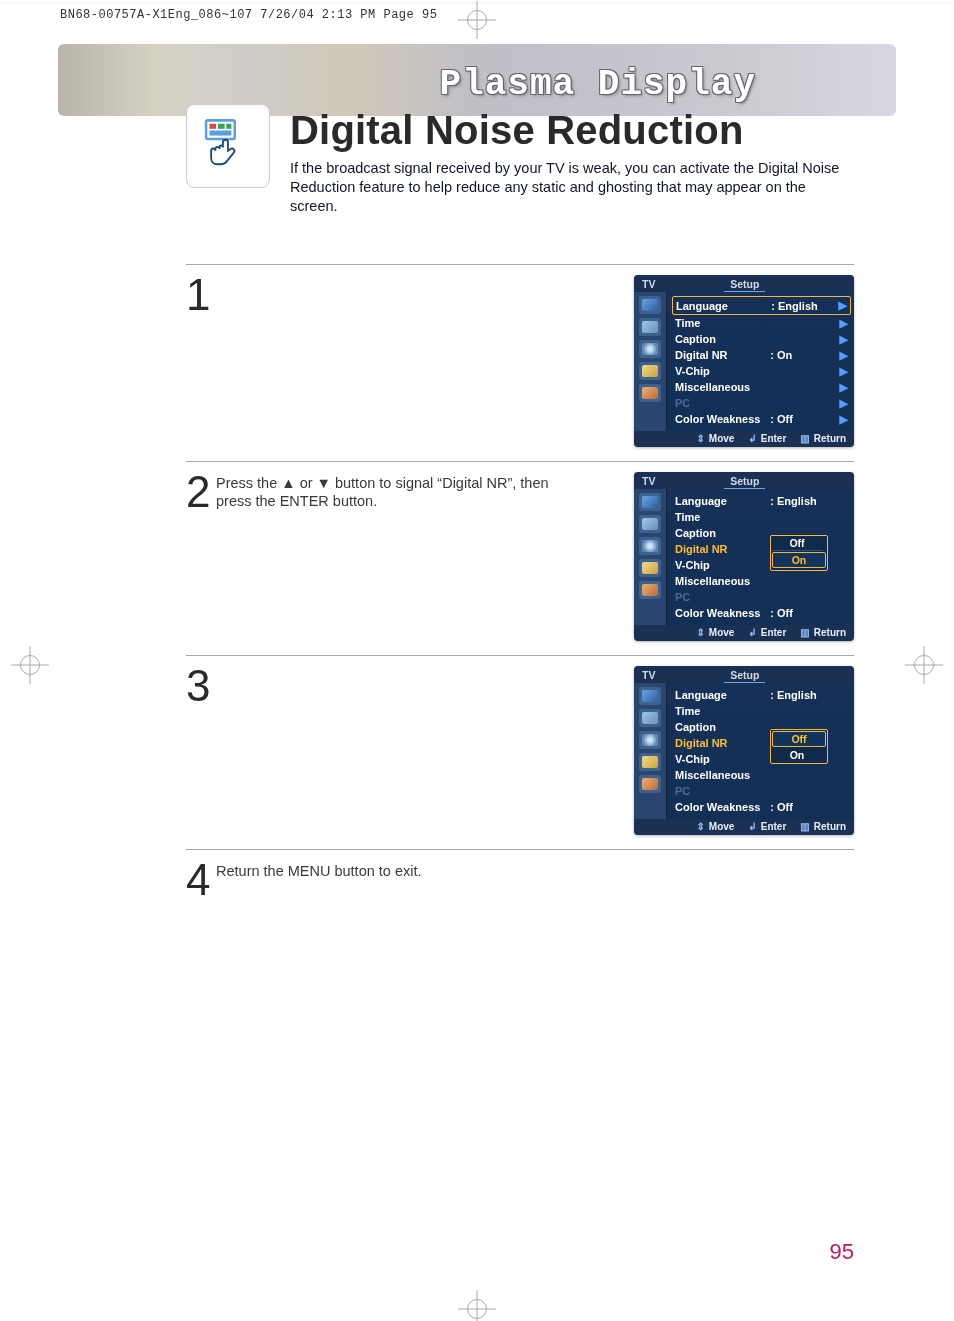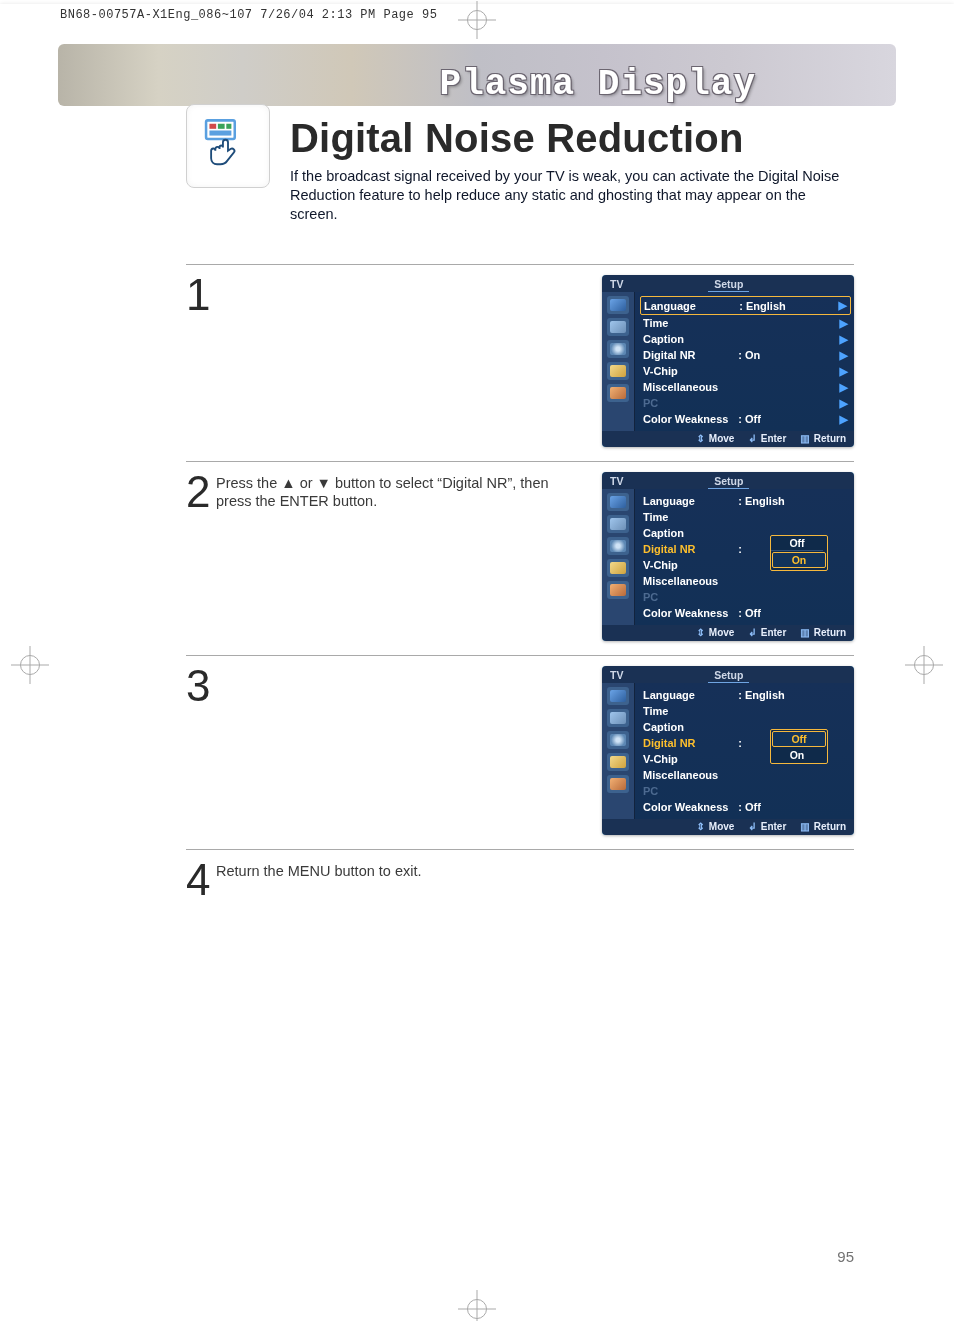--- a/index.html
+++ b/index.html
@@ -10,39 +10,39 @@
   .trim-top:before{left:50%;top:-10px;width:1px;height:38px;transform:translateX(-50%)}
   .trim-top:after{top:50%;left:-10px;height:1px;width:38px;transform:translateY(-50%)}
   .trim-bottom{position:absolute;bottom:6px;left:50%;transform:translateX(-50%);width:18px;height:18px;border:1px solid #aaa;border-radius:50%}
   .trim-bottom:before,.trim-bottom:after{content:"";position:absolute;background:#aaa}
   .trim-bottom:before{left:50%;top:-10px;width:1px;height:38px;transform:translateX(-50%)}
   .trim-bottom:after{top:50%;left:-10px;height:1px;width:38px;transform:translateY(-50%)}
   .trim-left,.trim-right{position:absolute;top:50%;transform:translateY(-50%);width:18px;height:18px;border:1px solid #aaa;border-radius:50%}
   .trim-left{left:20px}.trim-right{right:20px}
   .trim-left:before,.trim-right:before{content:"";position:absolute;background:#aaa;left:50%;top:-10px;width:1px;height:38px;transform:translateX(-50%)}
   .trim-left:after,.trim-right:after{content:"";position:absolute;background:#aaa;top:50%;left:-10px;height:1px;width:38px;transform:translateY(-50%)}
-  .banner{position:absolute;top:40px;left:58px;right:58px;height:62px;
+  .banner{position:absolute;top:40px;left:58px;right:58px;height:72px;
     background:linear-gradient(to right,#b8b4a8 0%,#d6d2c4 12%,#cfcdc8 22%,#d0c8b8 35%,#bfbfc6 50%,#c5c2cc 65%,#ccc9d1 80%,#d8d6de 100%);
     border-radius:6px}
   .banner-title{position:absolute;right:140px;top:20px;font-family:"Courier New",monospace;font-size:36px;font-weight:bold;
     color:#fff;text-shadow:1px 1px 0 #6b6570,-1px -1px 0 #6b6570,1px -1px 0 #6b6570,-1px 1px 0 #6b6570,2px 2px 3px rgba(0,0,0,.3);letter-spacing:1px}
   .icon-box{position:absolute;top:100px;left:186px;width:82px;height:82px;background:#fff;border:1px solid #d0d0d0;border-radius:8px;
     display:flex;align-items:center;justify-content:center;box-shadow:inset 0 0 6px rgba(0,0,0,.05)}
   .hand-icon svg{width:54px;height:54px}
-  .title-block{position:absolute;top:112px;left:290px;right:100px}
+  .title-block{position:absolute;top:104px;left:290px;right:100px}
   .title-block h1{margin:0 0 6px;font-size:40px;font-weight:700;font-family:"Arial Narrow",Arial,sans-serif;color:#2a2a2a;letter-spacing:.2px}
   .intro{font-size:14.5px;line-height:1.3;color:#0f172a;max-width:570px}
   .steps{position:absolute;top:260px;left:186px;right:100px}
   .step{position:relative;border-top:1px solid #a9a9a9;padding:10px 0 14px;min-height:150px;display:flex}
   .step.short{min-height:40px}
   .step-num{width:30px;font-family:"Arial Narrow",Arial,sans-serif;font-size:44px;color:#2a2a2a;line-height:.9;font-weight:400;flex:0 0 30px}
   .step-text{flex:0 0 340px;font-size:14.5px;color:#3a3a3a;line-height:1.25;padding-top:2px}
   .tv-slot{flex:1;display:flex;justify-content:flex-end;align-items:flex-start}
   
-  .tv{width:252px;background:#7dd3fc;border-radius:4px;font-size:11px;color:#fff;position:relative;box-shadow:0 1px 3px rgba(0,0,0,.3)}
+  .tv{width:220px;background:#7dd3fc;border-radius:4px;font-size:11px;color:#fff;position:relative;box-shadow:0 1px 3px rgba(0,0,0,.3)}
   .tv-header{display:flex;justify-content:space-between;background:#1a3154;color:#cfd8e8;font-size:10.5px;font-weight:bold;padding:3px 8px 2px;border-radius:4px 4px 0 0}
   .tv-title{position:relative}
   .tv-title:after{content:"";position:absolute;left:-6px;right:-6px;bottom:-2px;height:1px;background:#6fa4e2}
   .tv-body{display:flex}
   .tv-tabs{width:32px;background:#2a4670;display:flex;flex-direction:column;align-items:center;padding:4px 0;gap:4px;border-right:1px solid #12233d}
   .tab-dot{width:22px;height:18px;background:#3d628e;border-radius:3px;position:relative}
   .tab-dot span{position:absolute;inset:3px;border-radius:2px}
   .tab-dot.t1 span{background:linear-gradient(135deg,#6aa3e6,#2e5f9e)}
   .tab-dot.t2 span{background:linear-gradient(135deg,#9fc5ec,#6d90b7)}
   .tab-dot.t3 span{background:radial-gradient(circle,#cfe3f6 20%,#5d88b4 70%)}
@@ -57,21 +57,21 @@
   .li.dim{color:#4d6a90}
   .li.hl .lbl{color:#fdbf2d}
   .li.boxed{border:1px solid #f5b83d;border-radius:2px;padding:0 3px;margin:0 -3px;height:17px}
   .opt-box{position:absolute;right:26px;background:#0f2a4a;border:1px solid #f5b83d;border-radius:2px;padding:0 0 1px}
   .opt{width:52px;text-align:center;color:#fff;font-size:10.5px;font-weight:bold;line-height:14px}
   .opt.sel{border:1px solid #f5b83d;margin:1px;border-radius:2px;color:#fdbf2d;background:#12335a}
   .opt.sep-b{border-bottom:1px solid #2d4f78}
   .tv-foot{background:#1a3154;font-size:10px;font-weight:bold;color:#e7eefb;display:flex;justify-content:flex-end;gap:14px;padding:2px 8px 3px;border-radius:0 0 4px 4px}
   .tv-foot span.k{display:inline-flex;align-items:center;gap:4px}
   .tv-foot .sym{color:#8dbcf6}
-  .page-num{position:absolute;bottom:60px;right:100px;font-size:15px;color:#737373}
+  .page-num{position:absolute;bottom:60px;right:100px;font-size:22px;color:#be185d}
 </style>
 </head>
 <body>
 
 <div class="page">
   <div class="print-meta">BN68-00757A-X1Eng_086~107  7/26/04  2:13 PM  Page 95</div>
   <div class="trim-top"></div>
   <div class="trim-bottom"></div>
   <div class="trim-left"></div>
   <div class="trim-right"></div>
@@ -191,21 +191,21 @@
                 <span class="sym">▥</span>
                 <span>Return</span>
               </span>
           </div>
         </div>
       </div>
     </div>
 
     <div class="step">
       <div class="step-num">2</div>
-      <div class="step-text">Press the ▲ or ▼ button to select “Digital NR”, then press the ENTER button.</div>
+      <div class="step-text">Press the ▲ or ▼ button to signal “Digital NR”, then press the ENTER button.</div>
       <div class="tv-slot">
         <div class="tv">
           <div class="tv-header">
             <span>TV</span>
             <span class="tv-title">Setup</span>
             <span style="width:12px"></span>
           </div>
           <div class="tv-body" style="position:relative">
             <div class="tv-tabs">
               <div class="tab-dot t1">

